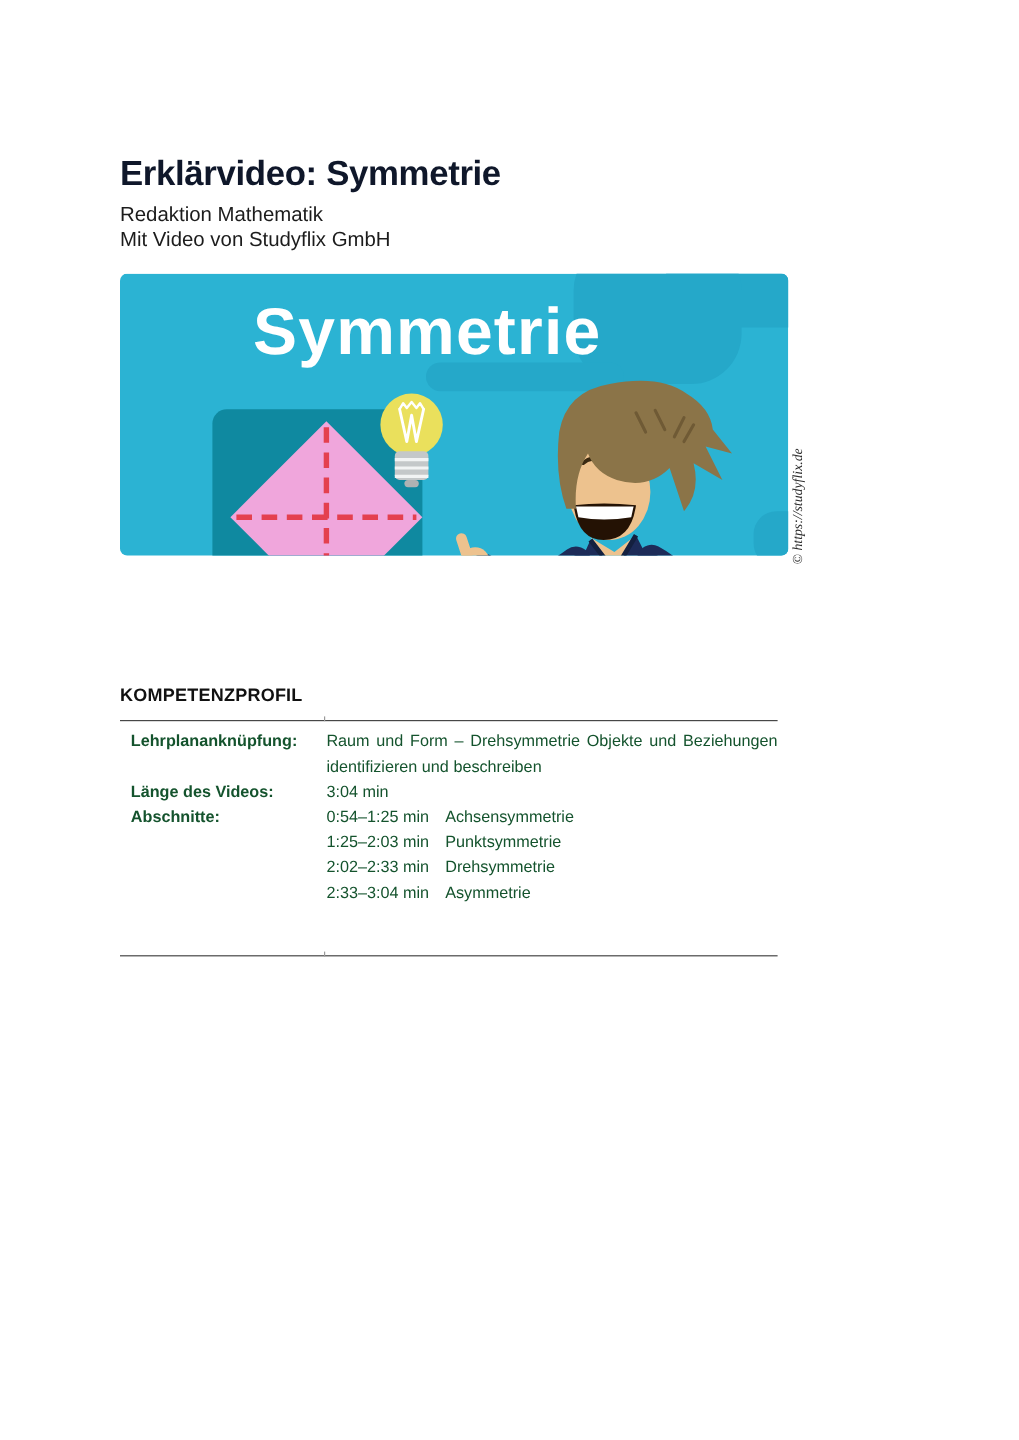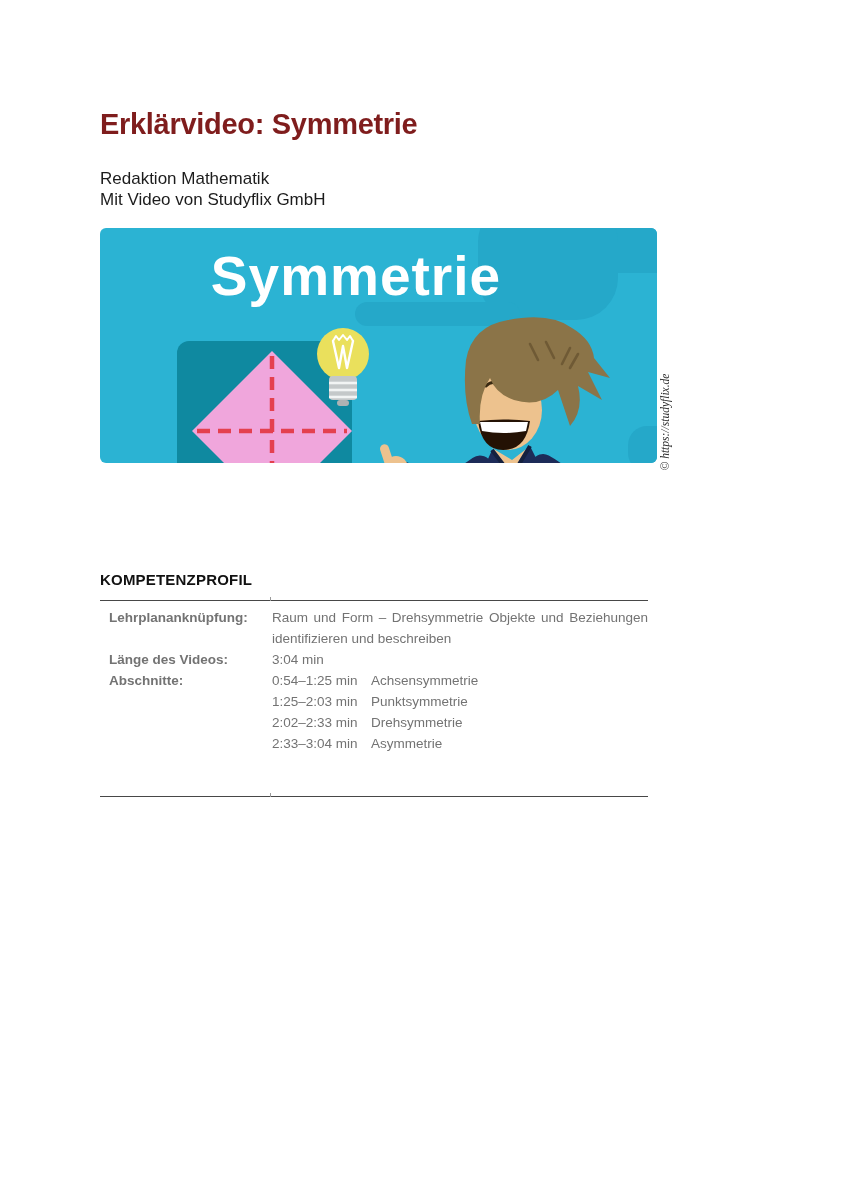--- a/index.html
+++ b/index.html
@@ -7,23 +7,23 @@
   body {
     width: 849px; height: 1200px;
     position: relative;
     font-family: "Liberation Sans", sans-serif;
     color: #1a1a1a;
     overflow: hidden;
   }
   .abs { position: absolute; }
 
   .page-title {
-    left: 100px; top: 108px;
+    left: 100px; top: 129px;
     font-size: 29px; font-weight: 700; letter-spacing: -0.3px;
-    color: #7f1d1d;
+    color: #0f172a;
   }
   .byline { left: 100px; font-size: 17px; color: #1c1c1c; text-align: center; }
   .byline-1 { top: 169px; }
   .byline-2 { top: 190px; }
 
   .thumb-wrap {
     left: 100px; top: 228px; width: 557px; height: 235px;
     border-radius: 6px; overflow: hidden; text-align: center;
   }
   .thumb-wrap svg { display: block; }
@@ -50,21 +50,21 @@
   .rule { background: #474747; height: 1.4px; }
   .rule-top { left: 100px; top: 600px; width: 548px; }
   .rule-bottom { left: 100px; top: 796px; width: 548px; }
   .col-tick { background: #9a9a9a; width: 1px; height: 4px; left: 270px; }
   .tick-top { top: 597px; }
   .tick-bottom { top: 793px; }
 
   .profile-table {
     left: 100px; top: 601px; width: 548px;
     padding-top: 6px;
-    font-size: 13.5px; line-height: 21px; color: #737373;
+    font-size: 13.5px; line-height: 21px; color: #14532d;
   }
   .t-row { display: flex; align-items: flex-start; }
   .t-label {
     flex: 0 0 172px; padding-left: 9px;
     font-weight: 700;
   }
   .t-value { flex: 1 1 auto; width: 376px; }
   .justify-line { text-align: justify; text-align-last: justify; }
   .sub-row { display: flex; }
   .sub-time { flex: 0 0 99px; }

